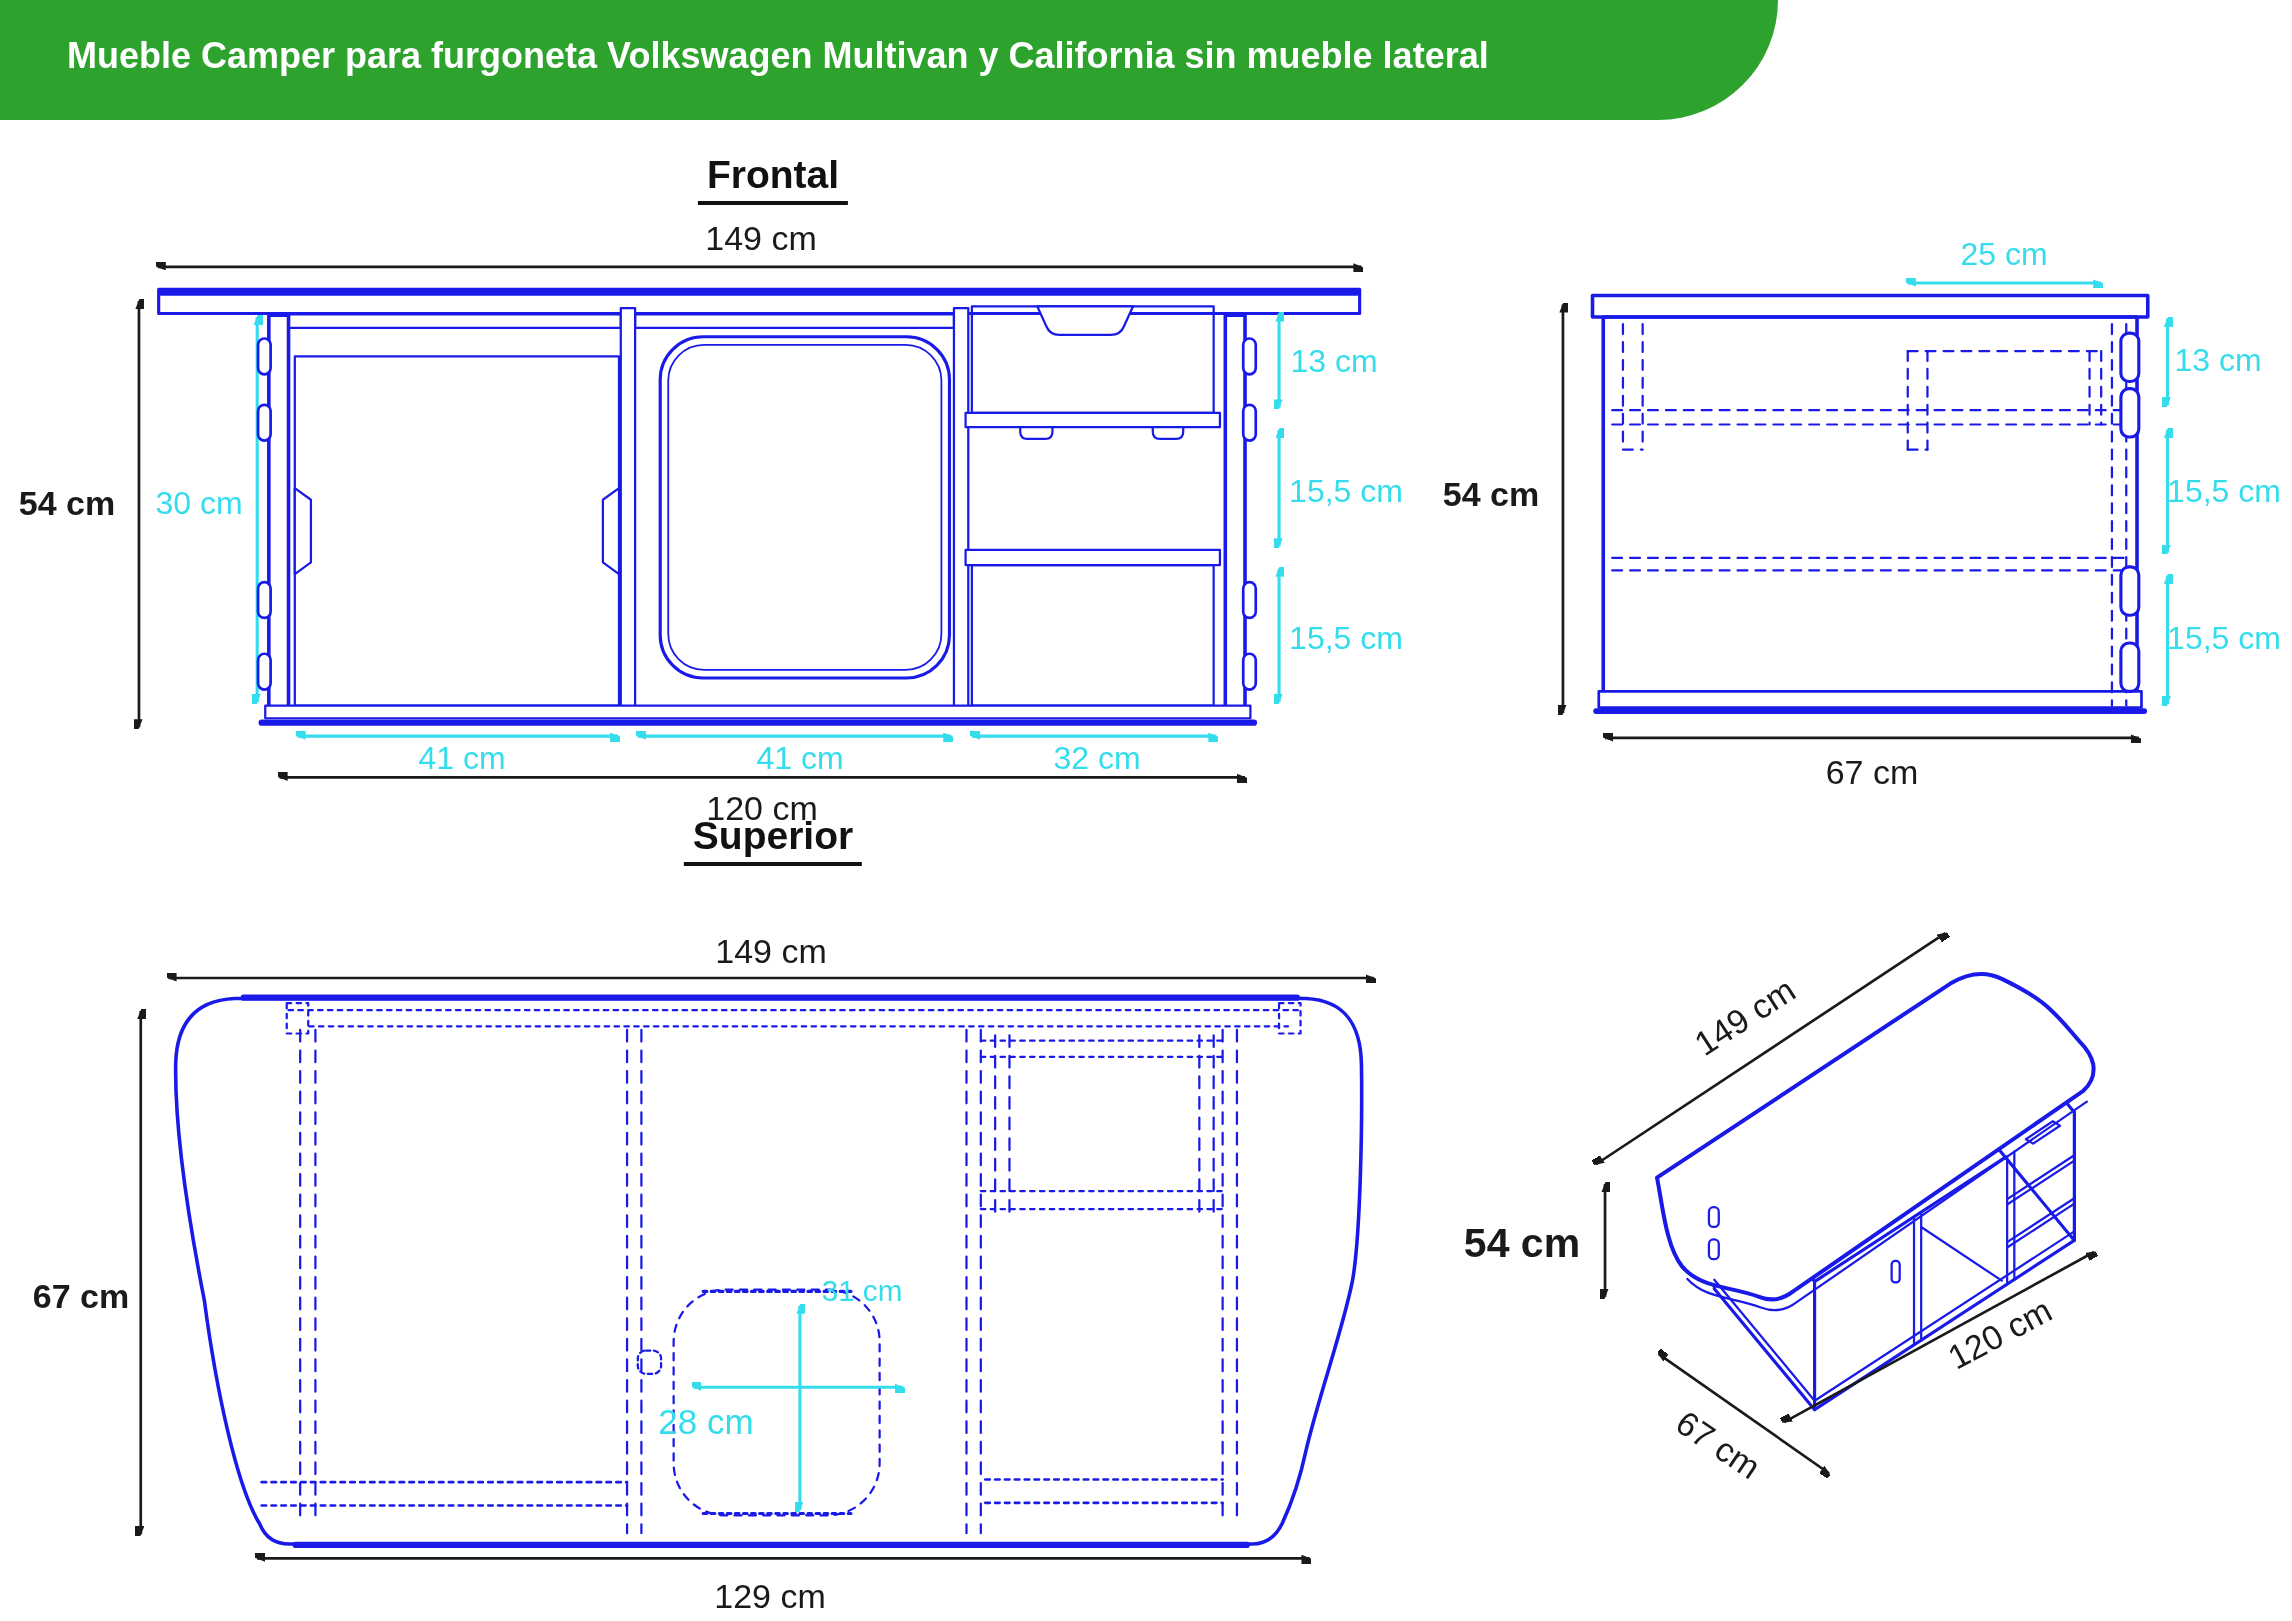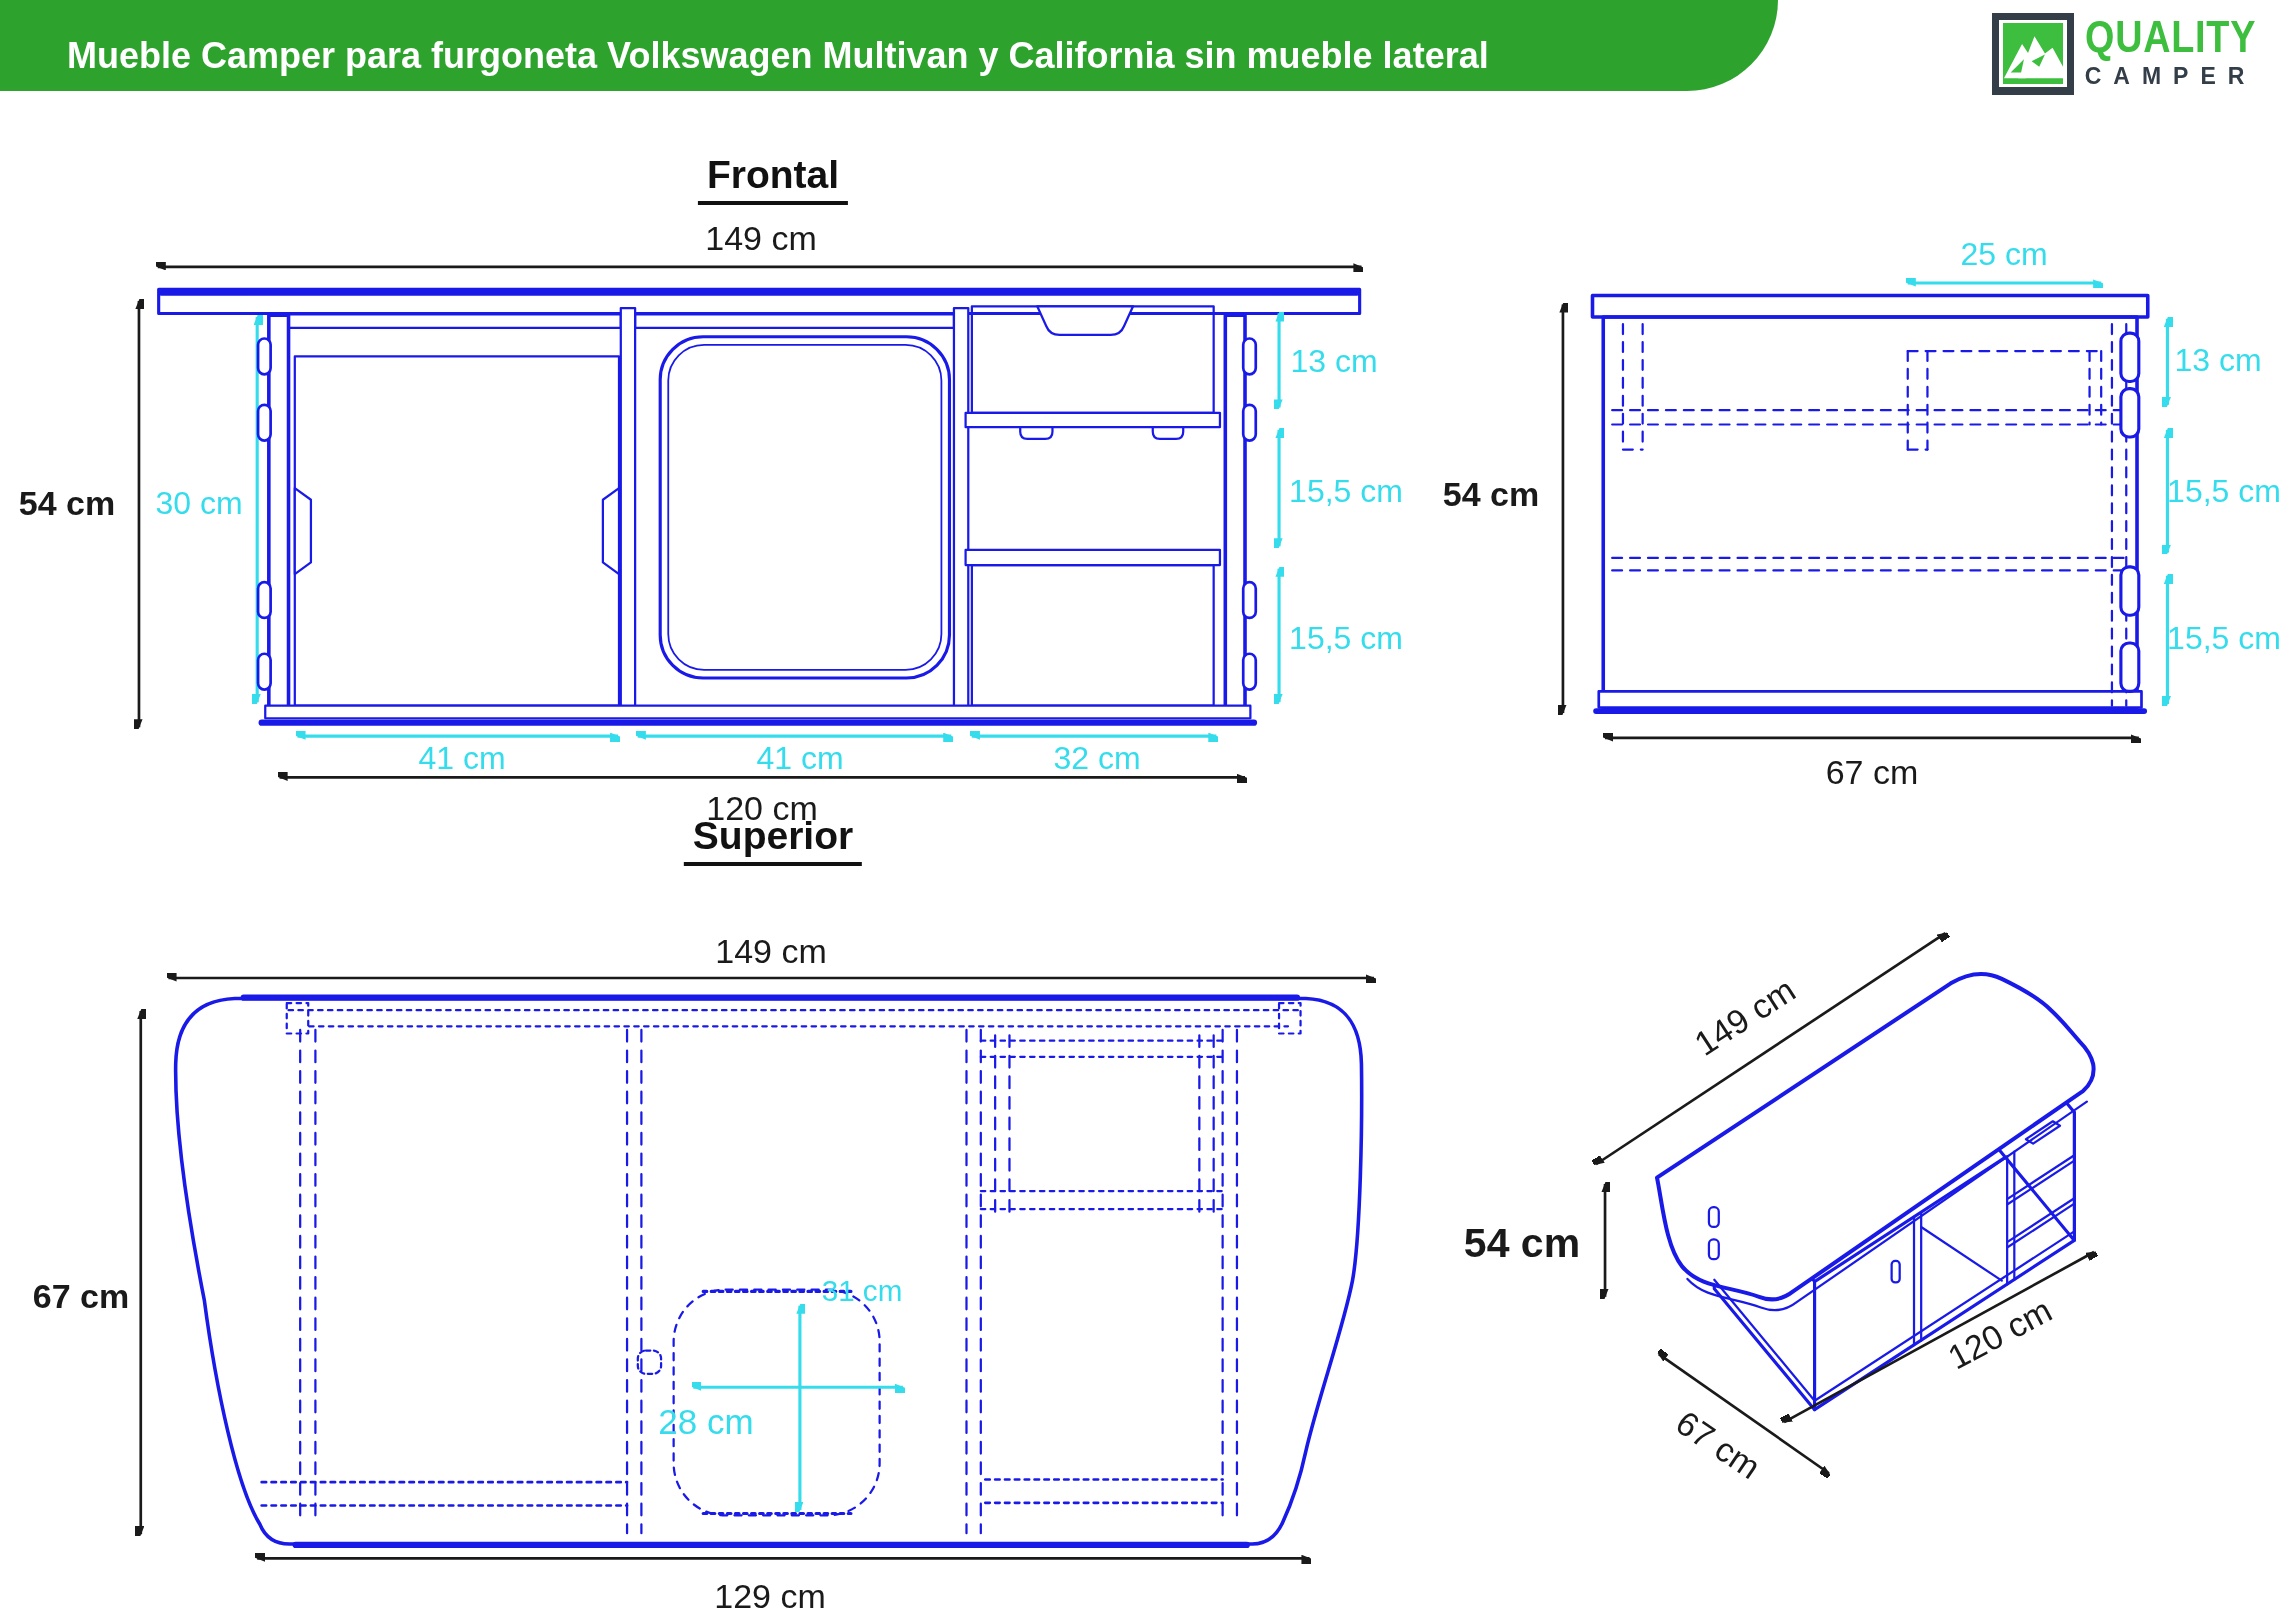--- a/index.html
+++ b/index.html
@@ -1,20 +1,20 @@
 <!DOCTYPE html>
 <html style="font-size:14.3px"><head>
 <meta charset="utf-8">
 <style>
   html,body{margin:0;padding:0;background:#fff;}
   .canvas{position:relative;width:2293px;height:1621px;background:#ffffff;overflow:hidden;
           font-family:"Liberation Sans",sans-serif;}
   .layer{position:absolute;left:0;top:0;width:2293px;height:1621px;}
   
-  .header{position:absolute;left:0;top:0;width:1778px;height:91px;background:#2DA32D;
+  .header{position:absolute;left:0;top:0;width:1778px;height:120px;background:#2DA32D;
           border-bottom-right-radius:121px;}
   .header-title{position:absolute;left:67px;top:0;height:111px;line-height:111px;
           color:#ffffff;font-size:36px;font-weight:bold;white-space:nowrap;}
   
   .logo{position:absolute;left:1992px;top:12.5px;display:flex;align-items:flex-start;}
   .logo-frame{width:82px;height:82px;background:#333E48;box-sizing:border-box;padding:7.2px;}
   .logo-frame-inner{width:100%;height:100%;background:#ffffff;box-sizing:border-box;padding:3.6px;}
   .logo-green{width:100%;height:100%;background:#3DBE3E;position:relative;overflow:hidden;}
   .logo-text{margin-left:10.7px;display:flex;flex-direction:column;}
   .logo-top{font-size:45px;line-height:47px;font-weight:bold;color:#3DBE3E;
@@ -36,38 +36,20 @@
 </style>
 </head>
 <body>
 
 <div class="canvas">
 
   <div class="header">
     <div class="header-title">Mueble Camper para furgoneta Volkswagen Multivan y California sin mueble lateral</div>
   </div>
 
-  <div class="logo">
-    <div class="logo-frame">
-      <div class="logo-frame-inner">
-          <div class="logo-green">
-        <svg width="61" height="61" viewBox="0 0 64 64">
-          <path d="M1,58 L20,22 L28,34 L24,58 Z" fill="#fff"></path>
-          <path d="M16,58 L33,14 L44,32 L52,26 L63,46 L63,58 Z" fill="#fff"></path>
-          <path d="M30,40 L44,33 L38,46 Z" fill="#3DBE3E"></path>
-          <path d="M8,52 L22,38 L19,52 Z" fill="#3DBE3E"></path>
-        </svg>
-      </div>
-        </div>
-    </div>
-    <div class="logo-text">
-      <div class="logo-top">QUALITY</div>
-      <div class="logo-bottom">CAMPER</div>
-    </div>
-  </div>
 
   <svg class="layer" width="2293" height="1621" viewBox="0 0 2560 1810">
     <defs>
       <marker id="ak" markerWidth="11" markerHeight="10" refX="9" refY="4" orient="auto-start-reverse" markerUnits="userSpaceOnUse">
         <path d="M0,0 L10,4 L0,8 Z" fill="#1A1A1A" transform="scale(2.6)"></path>
       </marker>
       <marker id="ac" markerWidth="11" markerHeight="10" refX="9" refY="4" orient="auto-start-reverse" markerUnits="userSpaceOnUse">
         <path d="M0,0 L10,4 L0,8 Z" fill="#35DCEC" transform="scale(2.6)"></path>
       </marker>
     </defs>

